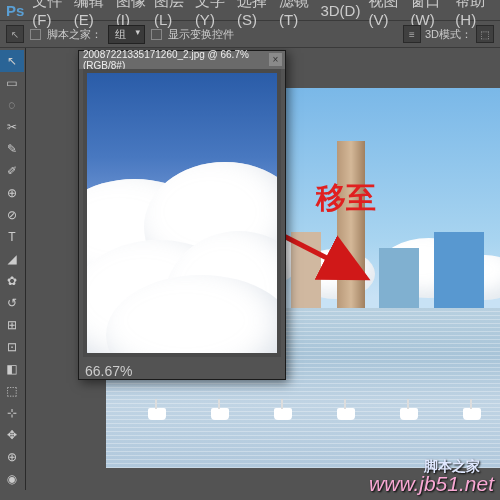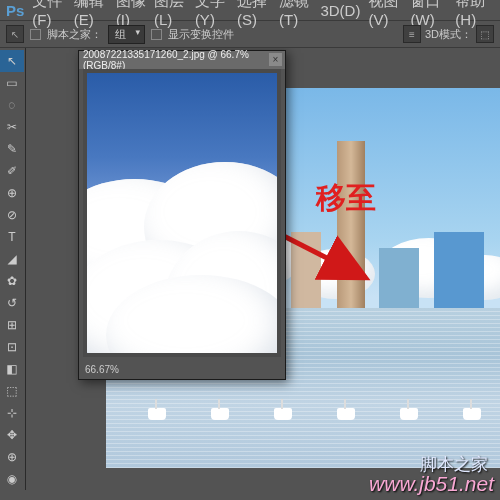--- a/index.html
+++ b/index.html
@@ -35,25 +35,25 @@
 .boat{position:absolute;bottom:0;width:18px;height:12px;background:#fff;border-radius:2px 2px 4px 4px;}
 .boat:before{content:"";position:absolute;left:7px;bottom:11px;width:2px;height:10px;background:#ddd;}
 .float-win{position:absolute;left:28px;top:2px;width:208px;height:330px;background:#535353;border:1px solid #1a1a1a;box-shadow:3px 3px 10px rgba(0,0,0,.5);margin-left:24px;}
 .fw-title{height:18px;background:#6a6a6a;display:flex;align-items:center;padding:0 4px;font-size:10px;color:#eee;position:relative;}
 .fw-close{position:absolute;right:3px;top:2px;width:13px;height:13px;background:#8a8a8a;display:flex;align-items:center;justify-content:center;font-size:10px;color:#333;}
 .fw-canvas{position:absolute;top:18px;left:4px;right:4px;bottom:22px;background:#4a4a4a;}
 .fw-img{position:absolute;inset:4px;overflow:hidden;}
 .fw-sky{position:absolute;inset:0;background:linear-gradient(#2a5ca8 0%,#4878c0 30%,#6890d0 45%);}
 .fw-clouds{position:absolute;left:0;right:0;top:38%;bottom:0;}
 .bigcloud{position:absolute;background:#fff;border-radius:50%;box-shadow:inset -15px -15px 30px rgba(160,175,195,.4),inset 10px 10px 20px rgba(255,255,255,.8);}
-.fw-status{position:absolute;bottom:0;left:0;right:0;height:20px;background:#535353;display:flex;align-items:center;padding:0 6px;font-size:10px;color:#ccc;}
+.fw-status{position:absolute;bottom:0;left:0;right:0;height:20px;background:#535353;display:flex;align-items:flex-end;padding:0 6px;font-size:14px;color:#ccc;}
 .arrow-svg{position:absolute;left:140px;top:120px;pointer-events:none;}
 .anno-text{position:absolute;left:290px;top:130px;font-size:30px;font-weight:700;color:#e02020;pointer-events:none;}
 .watermark{position:absolute;right:6px;bottom:4px;font-size:21px;color:#f9a8d4;font-style:italic;text-shadow:1px 1px 2px #000;}
-.wm-sub{position:absolute;right:12px;bottom:24px;font-size:17px;color:#e0e8ff;font-weight:400;text-shadow:1px 1px 2px #000;}
+.wm-sub{position:absolute;right:20px;bottom:24px;font-size:14px;color:#e0e8ff;font-weight:700;text-shadow:1px 1px 2px #000;}
 </style>
 </head>
 <body>
 
 <div class="menubar">
   <span style="color:#5a9fd4;font-weight:700">Ps</span>
   <span>文件(F)</span>
   <span>编辑(E)</span>
   <span>图像(I)</span>
   <span>图层(L)</span>

